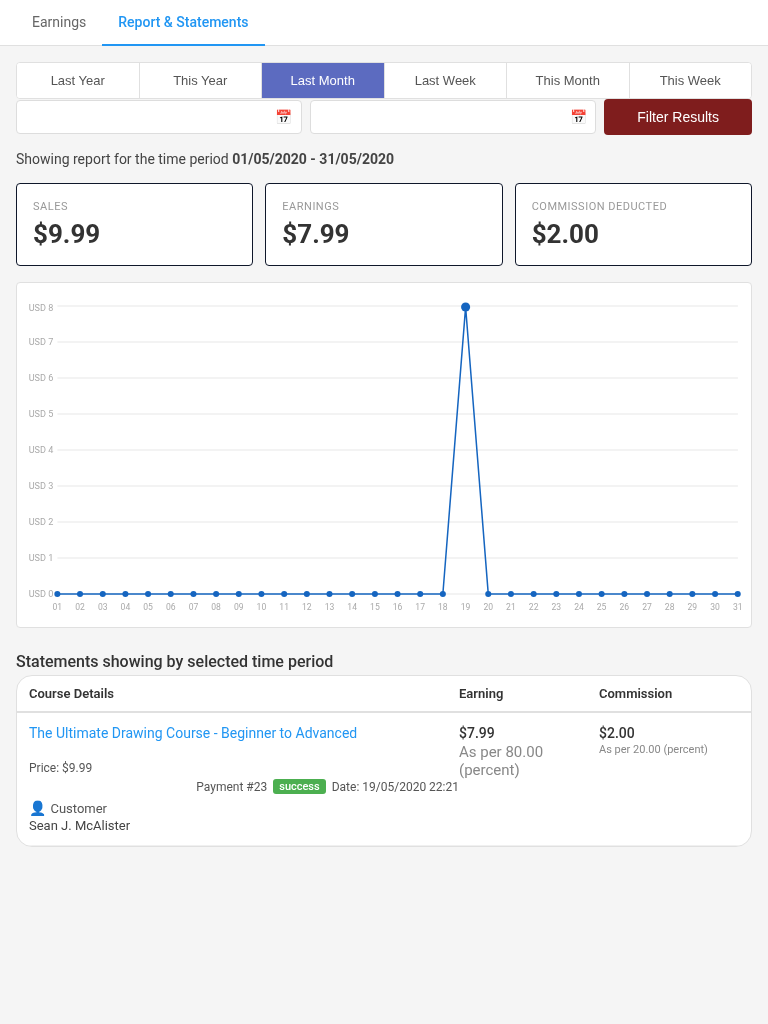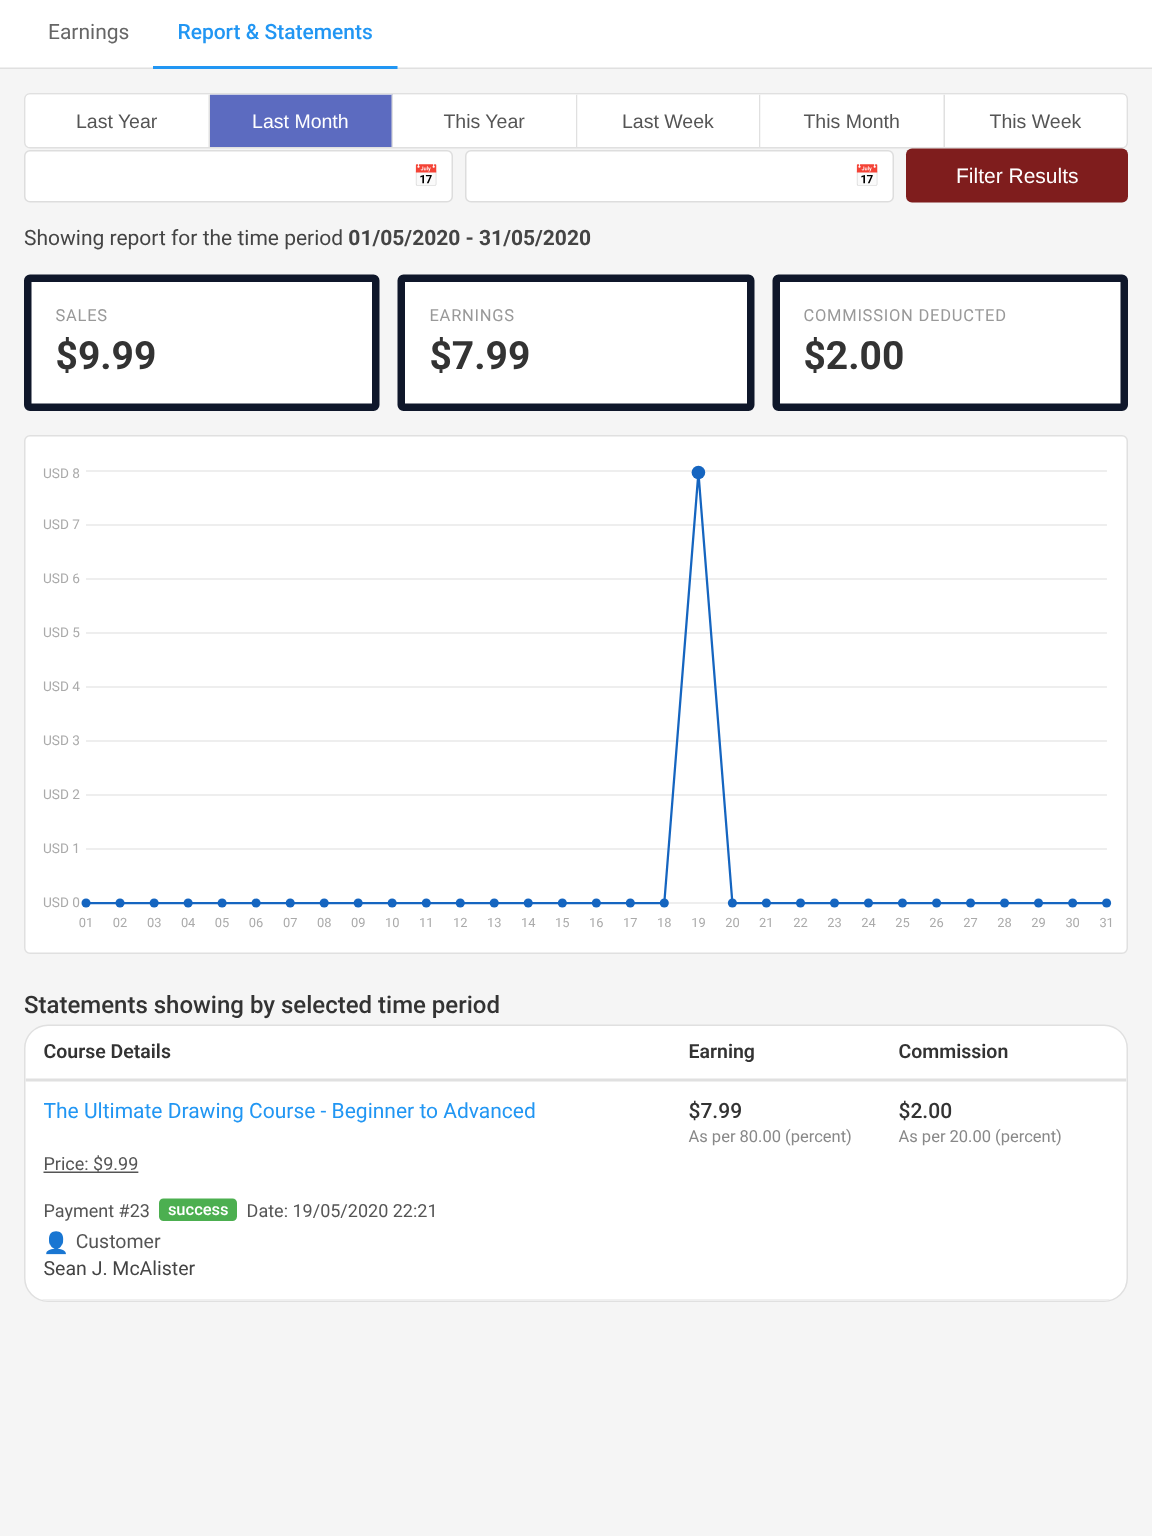--- a/index.html
+++ b/index.html
@@ -111,21 +111,21 @@
     .report-period strong { font-weight: 700; }
     
     .stats-cards {
       display: flex;
       gap: 12px;
       margin-bottom: 16px;
     }
     .stat-card {
       flex: 1;
       background: #fff;
-      border: 5px solid #0f172a;
+      border: 1px solid #0f172a;
       border-radius: 4px;
       padding: 16px;
     }
     .stat-label {
       font-size: 11px;
       color: #999;
       text-transform: uppercase;
       letter-spacing: 0.5px;
       margin-bottom: 6px;
     }
@@ -188,30 +188,30 @@
     }
     .course-name {
       color: #2196f3;
       font-size: 14px;
       margin-bottom: 20px;
       cursor: pointer;
     }
     .course-meta {
       font-size: 12px;
       color: #555;
-      margin-bottom: 16px;
-      text-decoration: underline;
+      margin-bottom: 4px;
     }
     .payment-row {
       display: flex;
       align-items: center;
       gap: 6px;
       font-size: 12px;
       color: #555;
       margin-bottom: 6px;
+      justify-content: flex-end;
     }
     .success-badge {
       background: #4caf50;
       color: #fff;
       border-radius: 3px;
       padding: 1px 6px;
       font-size: 11px;
       font-weight: 500;
     }
     .customer-row {
@@ -229,21 +229,21 @@
     .customer-name {
       font-size: 13px;
       color: #444;
     }
     .earning-value {
       font-size: 14px;
       font-weight: 500;
       color: #333;
     }
     .earning-detail {
-      font-size: 11px;
+      font-size: 15px;
       color: #888;
       margin-top: 2px;
     }
     .commission-value {
       font-size: 14px;
       font-weight: 500;
       color: #333;
     }
     .commission-detail {
       font-size: 11px;
@@ -258,22 +258,22 @@
 
   <div class="top-nav">
     <div class="top-nav-item">Earnings</div>
     <div class="top-nav-item active">Report &amp; Statements</div>
   </div>
 
   <div class="content">
 
     <div class="period-tabs">
       <button class="period-tab">Last Year</button>
+      <button class="period-tab">This Year</button>
       <button class="period-tab active">Last Month</button>
-      <button class="period-tab">This Year</button>
       <button class="period-tab">Last Week</button>
       <button class="period-tab">This Month</button>
       <button class="period-tab">This Week</button>
     </div>
 
     <div class="filter-row">
       <div class="date-input-wrap">
         <input class="date-input" type="text" style="">
         <span class="calendar-icon">📅</span>
       </div>

